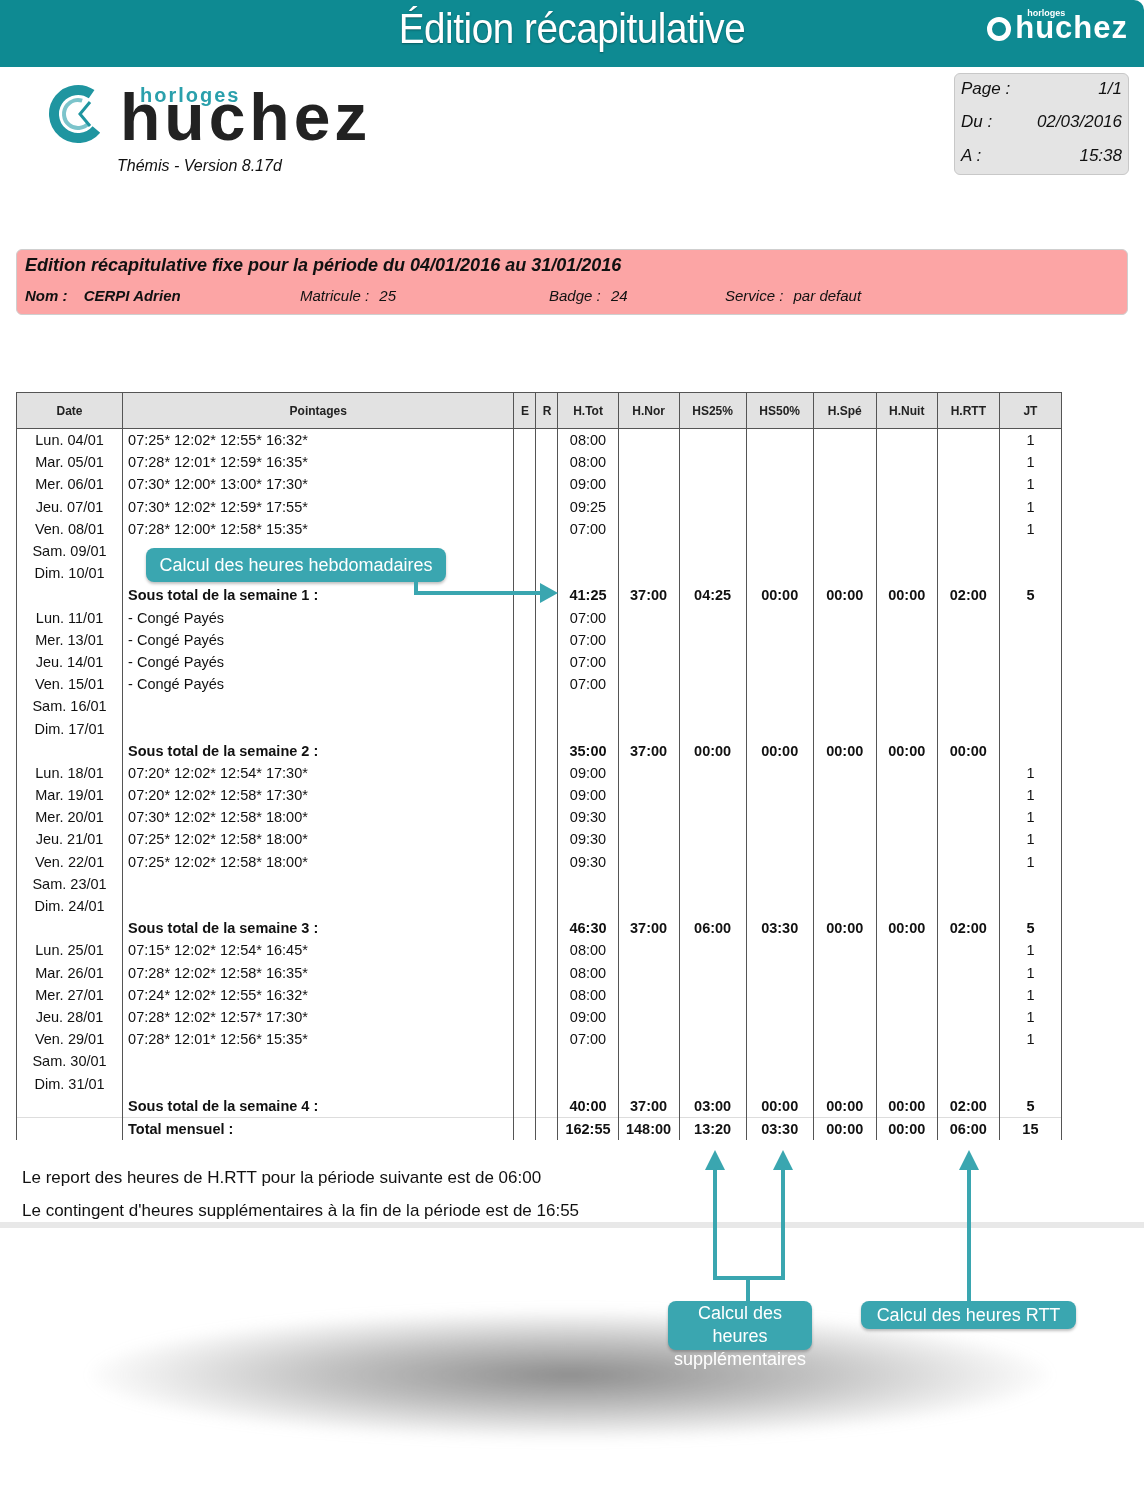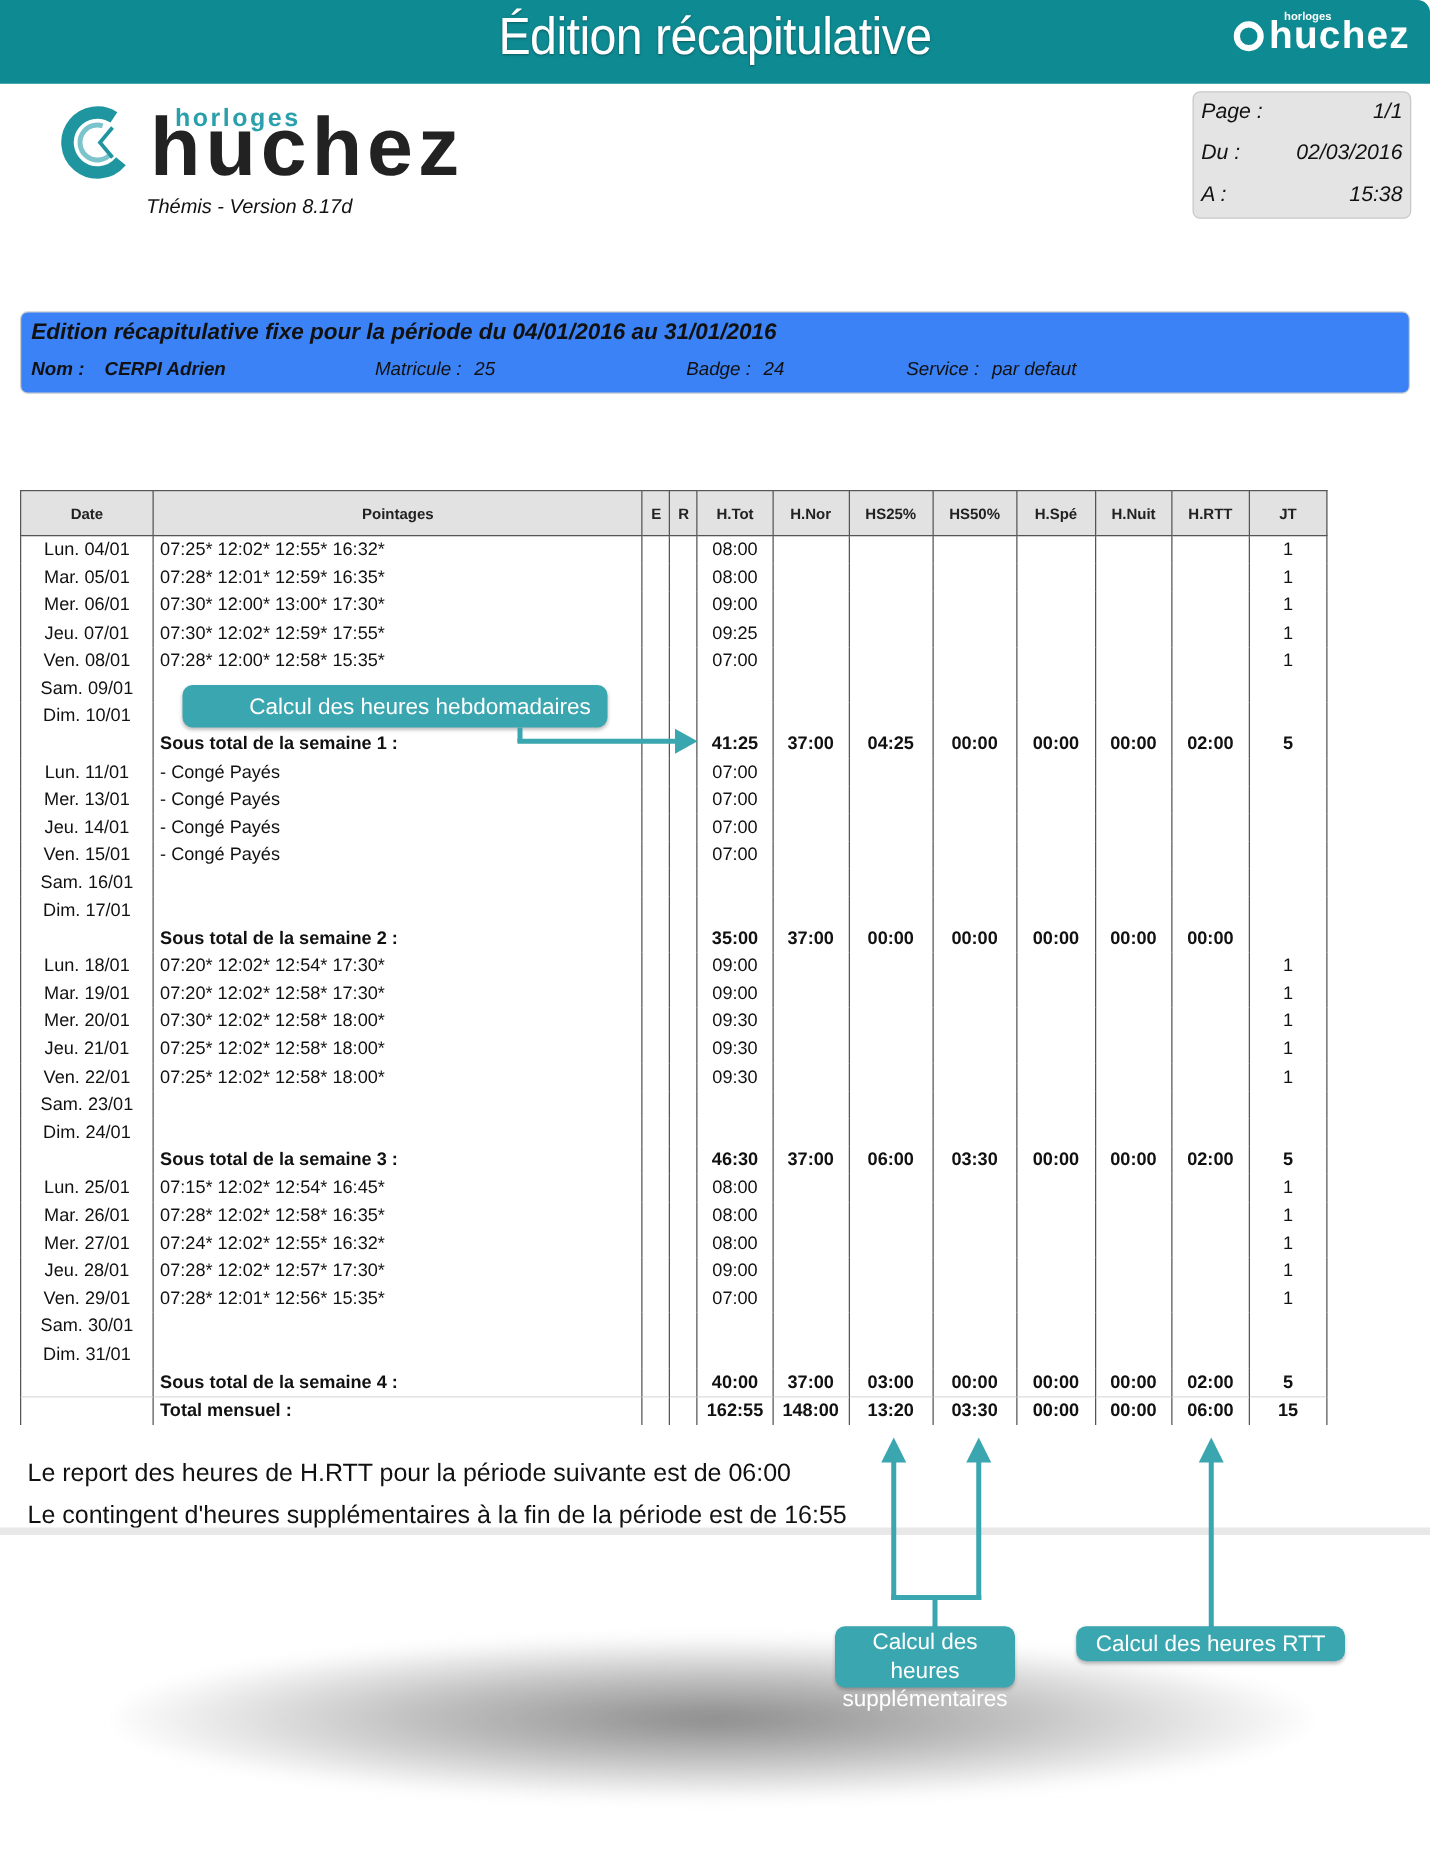--- a/index.html
+++ b/index.html
@@ -24,38 +24,38 @@
   .logo-small { position:absolute; left:92px; top:4px; font-size:20px; font-weight:bold; color:#2aa0ac; letter-spacing:2px; }
   .logo-big { position:absolute; left:72px; top:2px; font-size:66px; font-weight:bold; color:#222; letter-spacing:4px; line-height:70px; }
   .version { position:absolute; left:117px; top:157px; font-size:16px; font-style:italic; color:#111; }
 
   
   .pageinfo { position:absolute; left:954px; top:73px; width:175px; height:102px; background:#e4e4e4;
               border:1px solid #c8c8c8; border-radius:6px; box-sizing:border-box; font-style:italic; font-size:17px; }
   .pi-row { position:absolute; left:6px; right:6px; display:flex; justify-content:space-between; }
 
   
-  .period { position:absolute; left:16px; top:249px; width:1112px; height:66px; background:#3b82f6;
+  .period { position:absolute; left:16px; top:249px; width:1112px; height:66px; background:#fca5a5;
             border:1px solid #cfcfcf; border-radius:6px; box-sizing:border-box; font-style:italic; }
   .period-title { position:absolute; left:8px; top:5px; font-size:18px; font-weight:bold; }
   .period-field { position:absolute; top:37px; font-size:15px; }
   .period-field b { font-weight:bold; }
 
   
   .tbl { position:absolute; left:16px; top:392px; width:1046px; border-collapse:collapse; font-size:14.5px; }
   .tbl th { background:#e2e2e2; font-weight:bold; height:33px; border:1px solid #555; font-size:12px; color:#222; }
   .tbl td { height:22.2px; padding:0; border-left:1px solid #555; border-right:1px solid #555; white-space:nowrap; }
   .tbl td.date { text-align:center; }
   .tbl td.pt { padding-left:5px; }
   .tbl td.c { text-align:center; }
   .tbl tr.sub td { font-weight:bold; }
   .tbl tr.total td { font-weight:bold; border-top:1px solid #ddd; }
   .tbl { border-left:1px solid #555; }
 
-  .note { position:absolute; left:22px; font-size:20px; color:#111; }
+  .note { position:absolute; left:22px; font-size:17px; color:#111; }
   .sepline { position:absolute; left:0; top:1222px; width:1144px; height:6px; background:#e8e8e8; }
   .shadow { position:absolute; left:90px; top:1310px; width:960px; height:130px; border-radius:50%;
             background:radial-gradient(ellipse at center, rgba(120,120,120,0.85) 0%, rgba(150,150,150,0.6) 35%, rgba(255,255,255,0) 72%); filter:blur(6px); }
 
   
   .callout { position:absolute; background:#3aa6b0; color:#fff; border-radius:8px; font-size:18px;
              text-align:center; box-shadow:0 2px 3px rgba(0,0,0,0.25); line-height:23px; }
   .arrow-line { position:absolute; background:#3aa6b0; }
   .arrowhead-up { position:absolute; width:0; height:0; border-left:10px solid transparent; border-right:10px solid transparent; border-bottom:20px solid #3aa6b0; }
   .arrowhead-right { position:absolute; width:0; height:0; border-top:10px solid transparent; border-bottom:10px solid transparent; border-left:18px solid #3aa6b0; }
@@ -602,21 +602,21 @@
       </tr>
     </tbody>
 </table>
 
 <div class="note" style="top:1168px;">Le report des heures de H.RTT pour la période suivante est de 06:00</div>
 <div class="note" style="top:1201px;">Le contingent d'heures supplémentaires à la fin de la période est de  16:55</div>
 
 <div class="sepline"></div>
 <div class="shadow"></div>
 
-<div class="callout" style="left:146px; top:548px; width:300px; height:34px; line-height:34px;padding-left:40px;">Calcul des heures hebdomadaires</div>
+<div class="callout" style="left:146px; top:548px; width:300px; height:34px; line-height:34px;">Calcul des heures hebdomadaires</div>
 <div class="arrow-line" style="left:414px; top:582px; width:4px; height:12px;"></div>
 <div class="arrow-line" style="left:414px; top:591px; width:128px; height:4px;"></div>
 <div class="arrowhead-right" style="left:540px; top:583px;"></div>
 
 <div class="arrowhead-up" style="left:705px; top:1150px;"></div>
 <div class="arrowhead-up" style="left:773px; top:1150px;"></div>
 <div class="arrow-line" style="left:713px; top:1168px; width:4px; height:112px;"></div>
 <div class="arrow-line" style="left:781px; top:1168px; width:4px; height:112px;"></div>
 <div class="arrow-line" style="left:713px; top:1276px; width:72px; height:4px;"></div>
 <div class="arrow-line" style="left:746px; top:1278px; width:4px; height:24px;"></div>

